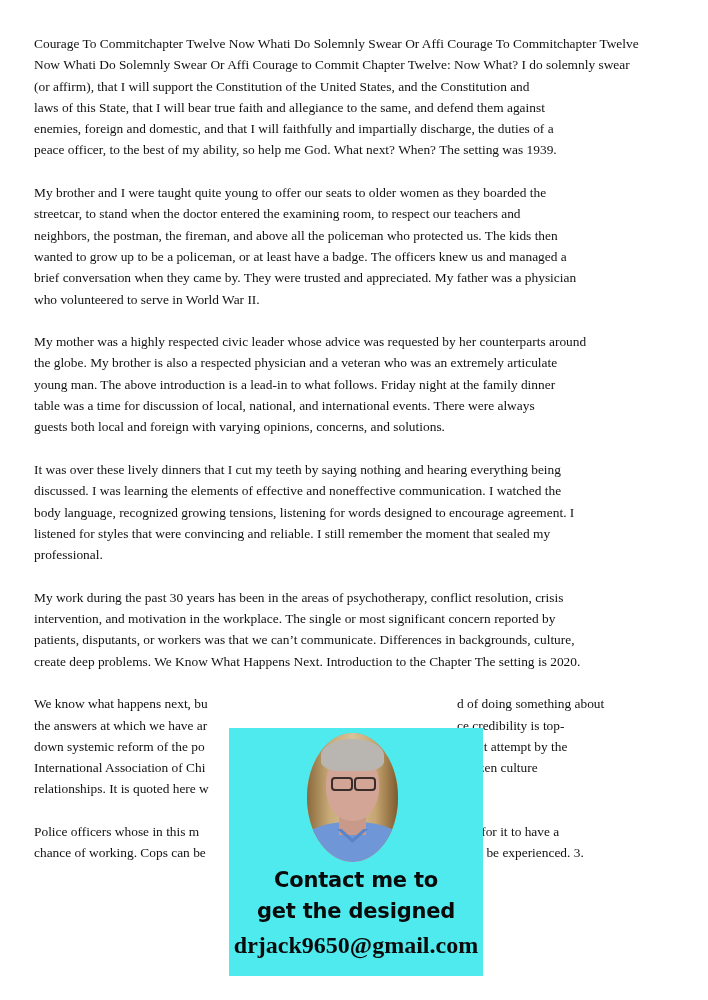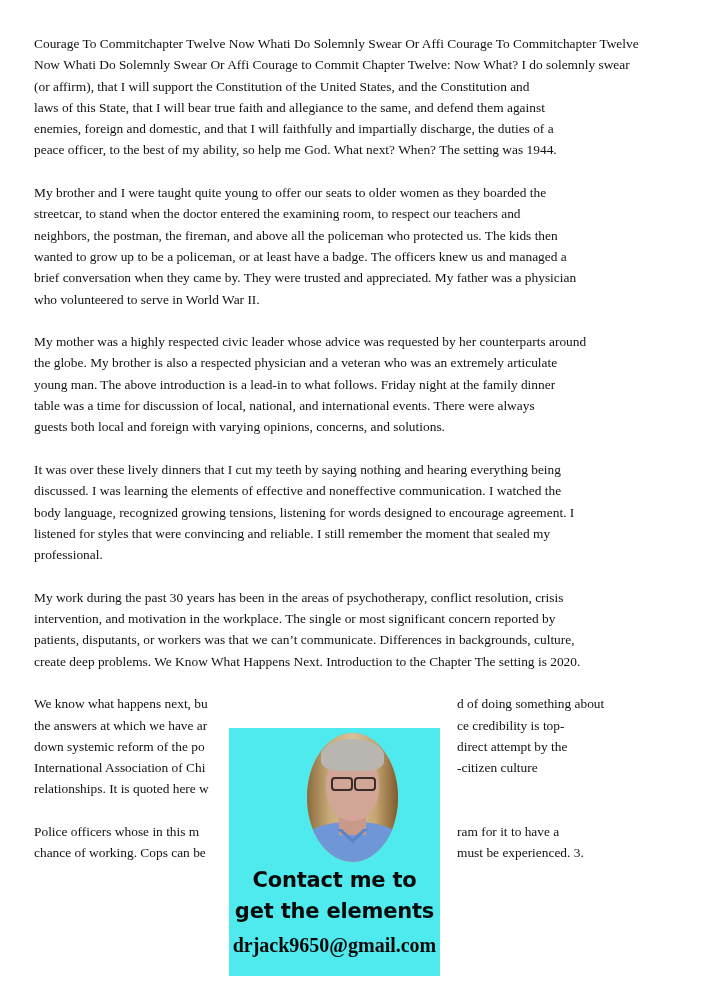--- a/index.html
+++ b/index.html
@@ -42,21 +42,21 @@
   }
   .split-line .right-frag {
     position: absolute;
     left: 423px;
   }
   
   .ad {
     position: absolute;
     left: 229px;
     top: 728px;
-    width: 211px;
+    width: 254px;
     height: 248px;
     background: #4eeaee;
     text-align: center;
     overflow: hidden;
   }
   .portrait {
     position: absolute;
     left: 78px;
     top: 5px;
     width: 91px;
@@ -123,37 +123,37 @@
     line-height: 31px;
     color: #0a0a0a;
     letter-spacing: -0.2px;
   }
   .ad-email {
     position: absolute;
     left: 0; right: 0;
     top: 204px;
     font-family: "Liberation Serif", "DejaVu Serif", serif;
     font-weight: bold;
-    font-size: 20px;
+    font-size: 24px;
     line-height: 26px;
     color: #0a0a0a;
   }
 </style>
 </head>
 <body>
 
 <div class="page">
 
   <p class="para">
     <span class="line">Courage To Commitchapter Twelve Now Whati Do Solemnly Swear Or Affi Courage To Commitchapter Twelve</span>
     <span class="line">Now Whati Do Solemnly Swear Or Affi Courage to Commit Chapter Twelve: Now What? I do solemnly swear</span>
     <span class="line">(or affirm), that I will support the Constitution of the United States, and the Constitution and</span>
     <span class="line">laws of this State, that I will bear true faith and allegiance to the same, and defend them against</span>
     <span class="line">enemies, foreign and domestic, and that I will faithfully and impartially discharge, the duties of a</span>
-    <span class="line">peace officer, to the best of my ability, so help me God. What next? When? The setting was 1944.</span>
+    <span class="line">peace officer, to the best of my ability, so help me God. What next? When? The setting was 1939.</span>
   </p>
 
   <p class="para">
     <span class="line">My brother and I were taught quite young to offer our seats to older women as they boarded the</span>
     <span class="line">streetcar, to stand when the doctor entered the examining room, to respect our teachers and</span>
     <span class="line">neighbors, the postman, the fireman, and above all the policeman who protected us. The kids then</span>
     <span class="line">wanted to grow up to be a policeman, or at least have a badge. The officers knew us and managed a</span>
     <span class="line">brief conversation when they came by. They were trusted and appreciated. My father was a physician</span>
     <span class="line">who volunteered to serve in World War II.</span>
   </p>
@@ -222,16 +222,16 @@
     <div class="shirt"></div>
     <div class="neck"></div>
     <div class="face"></div>
     <div class="hair"></div>
     <div class="glasses-l"></div>
     <div class="glasses-r"></div>
     <div class="collar"></div>
   </div>
   <div class="ad-headline">
     <div>Contact me to</div>
-    <div>get the elements</div>
+    <div>get the designed</div>
   </div>
   <div class="ad-email">drjack9650@gmail.com</div>
 </div>
 
 </body></html>

